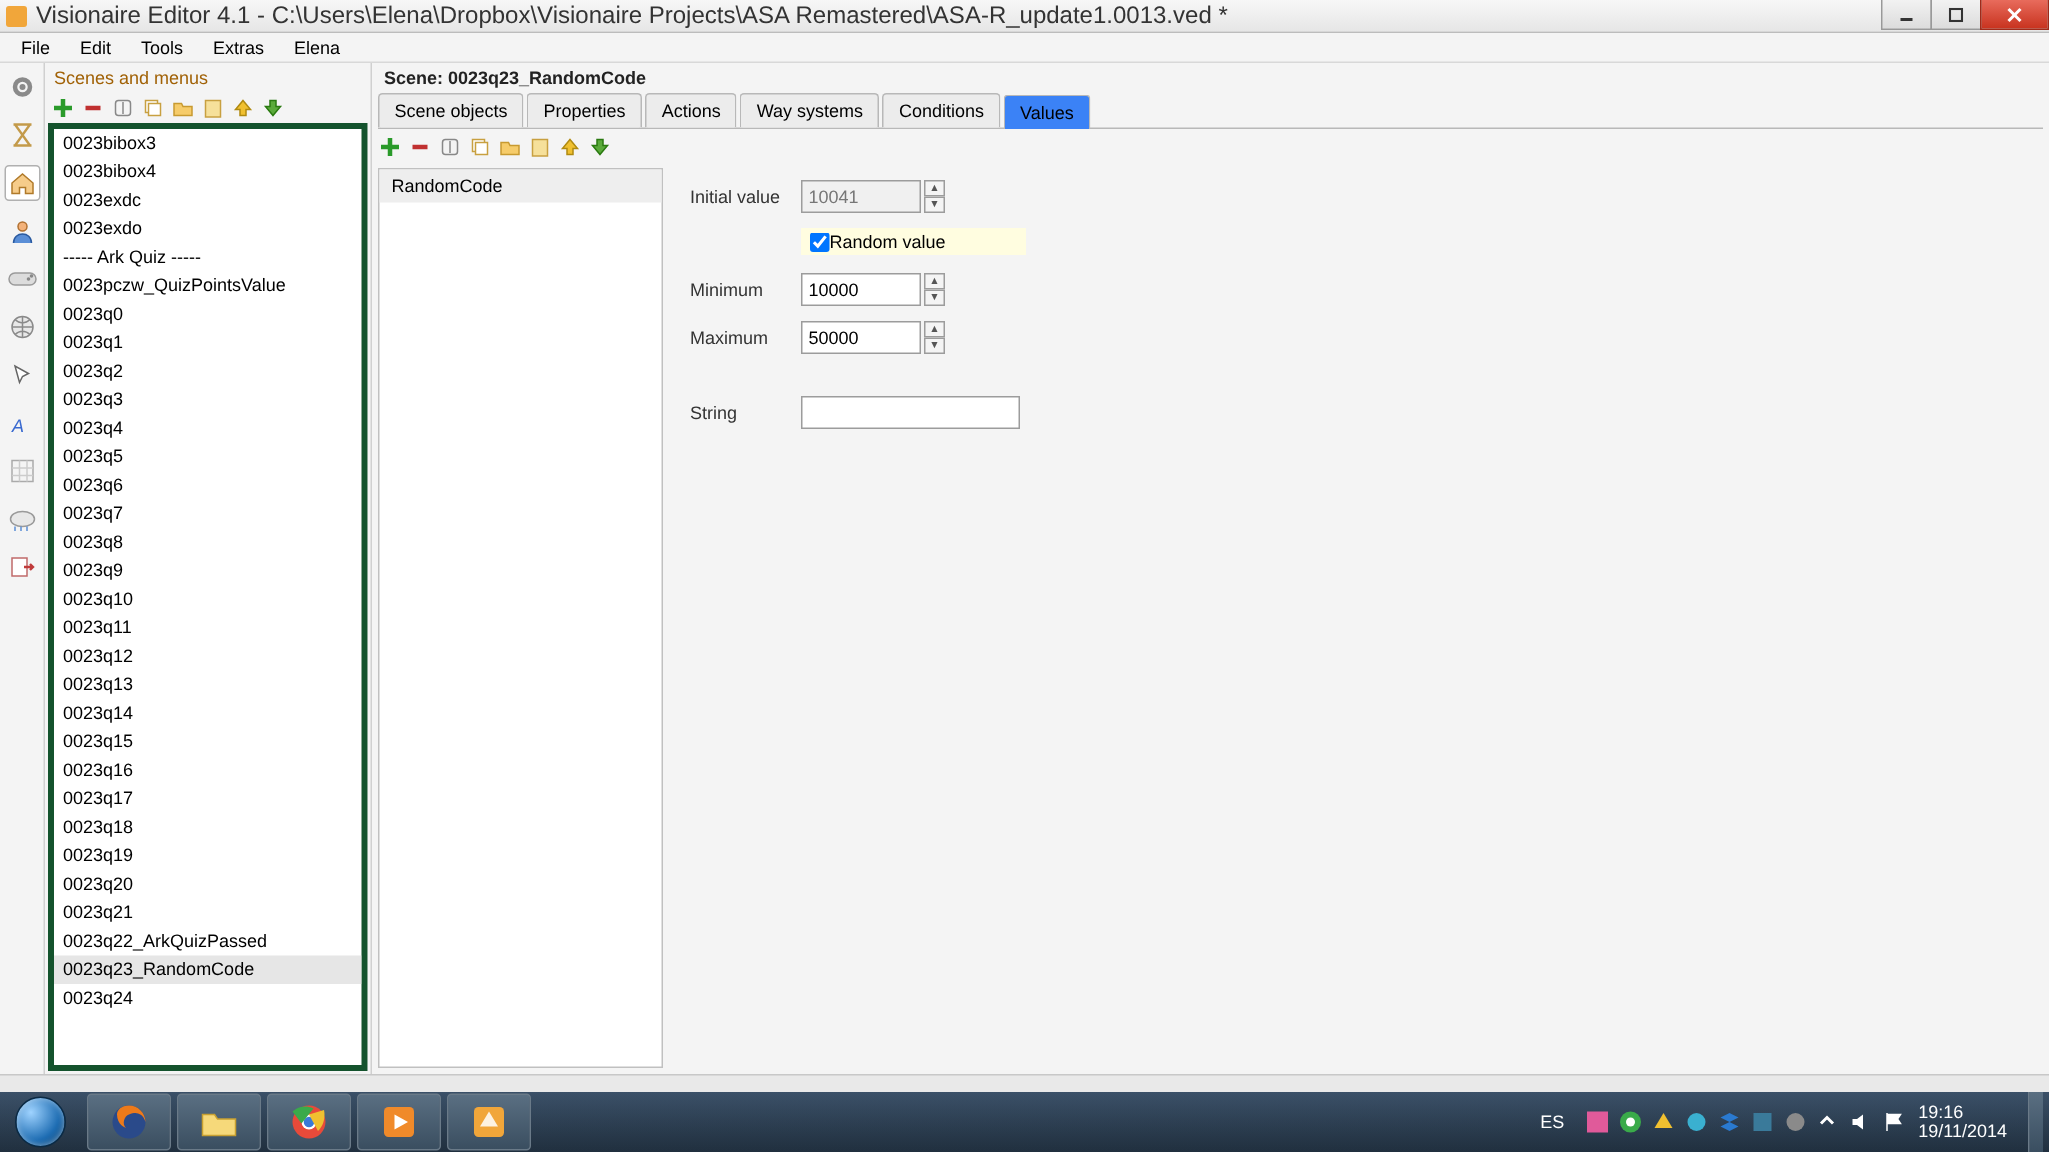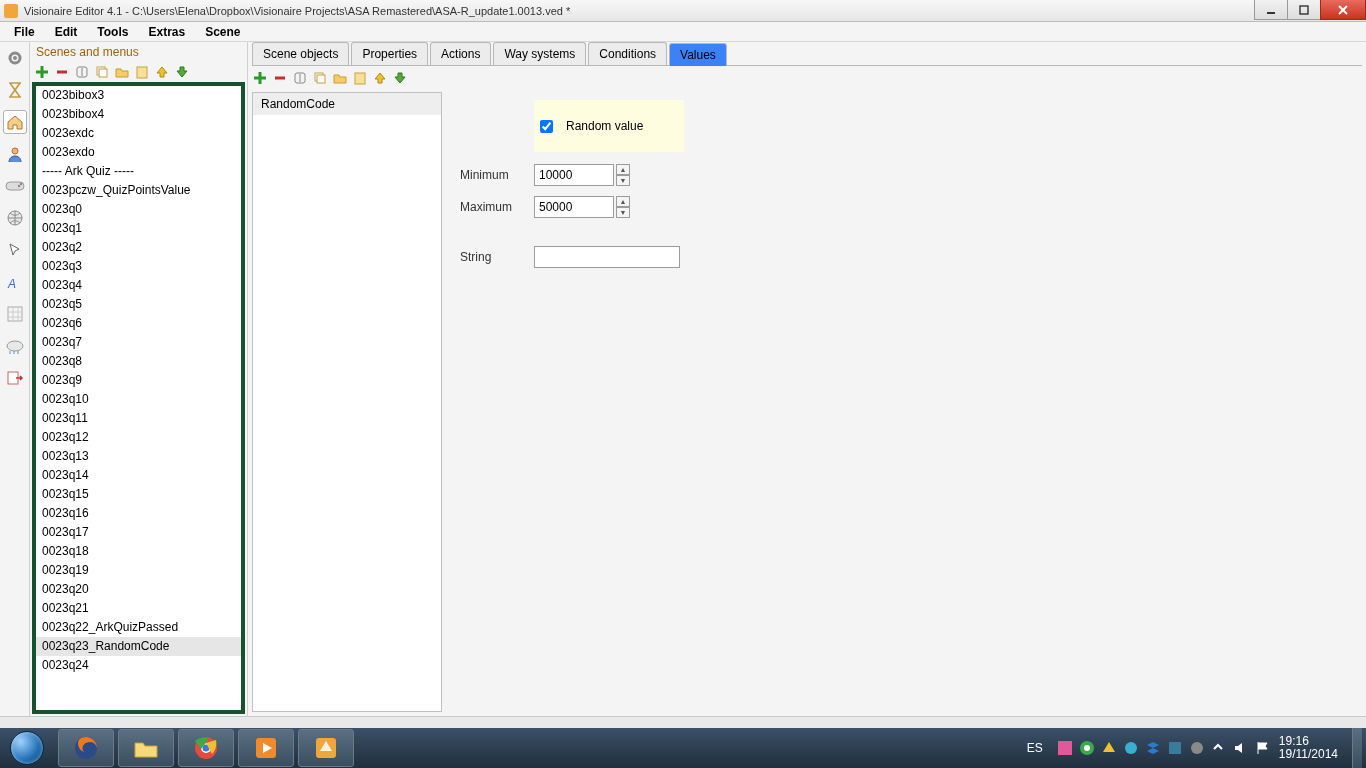--- a/index.html
+++ b/index.html
@@ -1,28 +1,28 @@
 <!DOCTYPE html>
 <html><head>
 <meta charset="utf-8">
 <style>
   * { box-sizing: border-box; margin: 0; padding: 0; font-family: "Segoe UI", Tahoma, sans-serif; font-size: 12px; }
   body { background: #fff; width: 1366px; height: 768px; overflow: hidden; display: flex; flex-direction: column; }
 
   
   .titlebar { height: 22px; background: linear-gradient(#f7f7f7,#e6e6e6); border-bottom: 1px solid #bcbcbc; display: flex; align-items: center; padding-left: 4px; }
   .titlebar .appicon { width: 14px; height: 14px; background: #f1a63a; border-radius: 2px; margin-right: 6px; display: inline-block; }
-  .titlebar .title { color: #333; font-size: 11px; flex: 1; white-space: nowrap; overflow: hidden; }
+  .titlebar .title { color: #333; font-size: 16px; flex: 1; white-space: nowrap; overflow: hidden; }
   .winbtns { display: flex; height: 100%; }
   .winbtn { width: 34px; height: 20px; border: 1px solid #999; border-top: none; margin-left: -1px; display:flex; align-items:center; justify-content:center; background: linear-gradient(#f2f2f2,#dcdcdc); font-size: 11px; color:#333;}
   .winbtn.close { background: linear-gradient(#e86b5c,#c8331f); color:#fff; width: 46px; border-color:#a02a19;}
   .winbtn.close svg { stroke:#fff; }
 
   
-  .menubar { height: 20px; background: #f4f4f4; border-bottom: 1px solid #d8d8d8; display:flex; align-items:center; padding-left: 4px; font-weight: bold; }
+  .menubar { height: 20px; background: #f4f4f4; border-bottom: 1px solid #d8d8d8; display:flex; align-items:center; padding-left: 4px; }
   .menubar span { padding: 2px 10px; cursor: default; }
 
   
   .main { flex: 1; display: flex; min-height: 0; }
 
   
   .rail { width: 30px; background: #f4f4f4; border-right: 1px solid #d0d0d0; display:flex; flex-direction:column; align-items:center; padding-top: 4px; gap: 8px; }
   .rail .ricon { width: 24px; height: 24px; display:flex; align-items:center; justify-content:center; border-radius:3px; }
   .rail .ricon.sel { background:#fff; border:1px solid #b0b0b0; }
 
@@ -45,21 +45,21 @@
   .valuelist { width: 190px; background:#fff; border:1px solid #c0c0c0; padding:0; }
   .valuelist .vitem { padding:4px 8px; background:#eee; }
   .props { flex:1; padding: 8px 12px; }
   .row { display:flex; align-items:center; margin-bottom: 10px; }
   .row label { width:74px; font-size:12px; color:#333; }
   .row input[type=text] { width: 80px; height: 22px; border:1px solid #9c9c9c; padding: 2px 4px; font-size:12px; background:#fff;}
   .row input[disabled] { background:#f0f0f0; color:#777; }
   .row.long input[type=text]{ width: 146px; }
   .spin { width:14px; height:22px; display:flex; flex-direction:column; margin-left:2px; }
   .spin div { flex:1; border:1px solid #9c9c9c; background:#f4f4f4; display:flex; align-items:center; justify-content:center; font-size:7px; color:#555;}
-  .chk { display:flex; align-items:center; gap:13px; margin-left: 74px; margin-bottom: 12px; background:#fffde0; padding:19px 6px; width:150px;}
+  .chk { display:flex; align-items:center; gap:0; margin-left: 74px; margin-bottom: 12px; background:#fffde0; padding:2px 6px; width:150px;}
   .chk input { width:13px; height:13px; }
 
   
   .bottom { height: 12px; background:#e9e9e9; border-top:1px solid #c8c8c8; }
 
   
   .taskbar { height: 40px; background: linear-gradient(#4a5a6a10,#2a3a4a20), linear-gradient(#3a5068,#1f2e3d); display:flex; align-items:center; color:#fff; position:relative;}
   .start { width:54px; height:40px; display:flex; align-items:center; justify-content:center;}
   .orb { width:34px; height:34px; border-radius:50%; background: radial-gradient(circle at 30% 30%, #9fd3ff, #1e6db3 60%, #083a66); border:1px solid #0b2a44; box-shadow: inset 0 0 4px #fff8;}
   .tasks { display:flex; gap:4px; margin-left:4px; }
@@ -103,21 +103,21 @@
         </svg>
       </div>
   </div>
 </div>
 
 <div class="menubar" id="menubar">
     <span>File</span>
     <span>Edit</span>
     <span>Tools</span>
     <span>Extras</span>
-    <span>Scene</span>
+    <span>Elena</span>
   </div>
 
 <div class="main">
 
   <div class="rail">
     <div class="ricon">
         <svg width="20" height="20" viewBox="0 0 20 20">
           <circle cx="10" cy="10" r="5" fill="none" stroke="#8a8a8a" stroke-width="3"></circle>
           <circle cx="10" cy="10" r="2" fill="#8a8a8a"></circle>
         </svg>
@@ -258,20 +258,23 @@
         <div class="item">0023q19</div>
         <div class="item">0023q20</div>
         <div class="item">0023q21</div>
         <div class="item">0023q22_ArkQuizPassed</div>
         <div class="item sel">0023q23_RandomCode</div>
         <div class="item">0023q24</div>
       </div>
   </div>
 
   <div class="right">
+    <div class="scenehead">
+      <span>Scene: </span><span>0023q23_RandomCode</span>
+    </div>
     <div class="tabs" id="tabs">
         <div class="tab">Scene objects</div>
         <div class="tab">Properties</div>
         <div class="tab">Actions</div>
         <div class="tab">Way systems</div>
         <div class="tab">Conditions</div>
         <div class="tab active">Values</div>
       </div>
 
     <div class="vtoolbar">
@@ -318,20 +321,28 @@
           </svg>
         </span>
     </div>
 
     <div class="rightbody">
       <div class="valuelist" id="valuelist">
           <div class="vitem sel">RandomCode</div>
         </div>
 
       <div class="props">
+        <div class="row">
+          <label>Initial value</label>
+          <input type="text" disabled="" value="10041" style="">
+          <div class="spin">
+              <div>▲</div>
+              <div>▼</div>
+            </div>
+        </div>
         <div class="chk">
           <input type="checkbox" id="rand" checked="" style="">
           <label>Random value</label>
         </div>
         <div class="row">
           <label>Minimum</label>
           <input type="text" value="10000" style="">
           <div class="spin">
               <div>▲</div>
               <div>▼</div>

